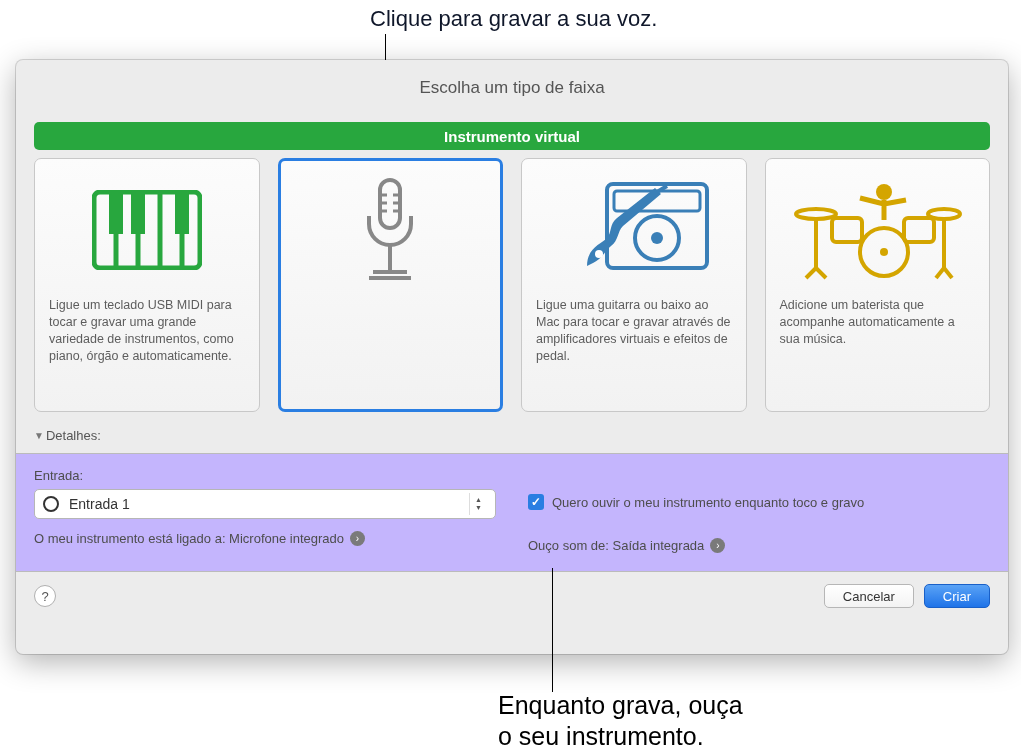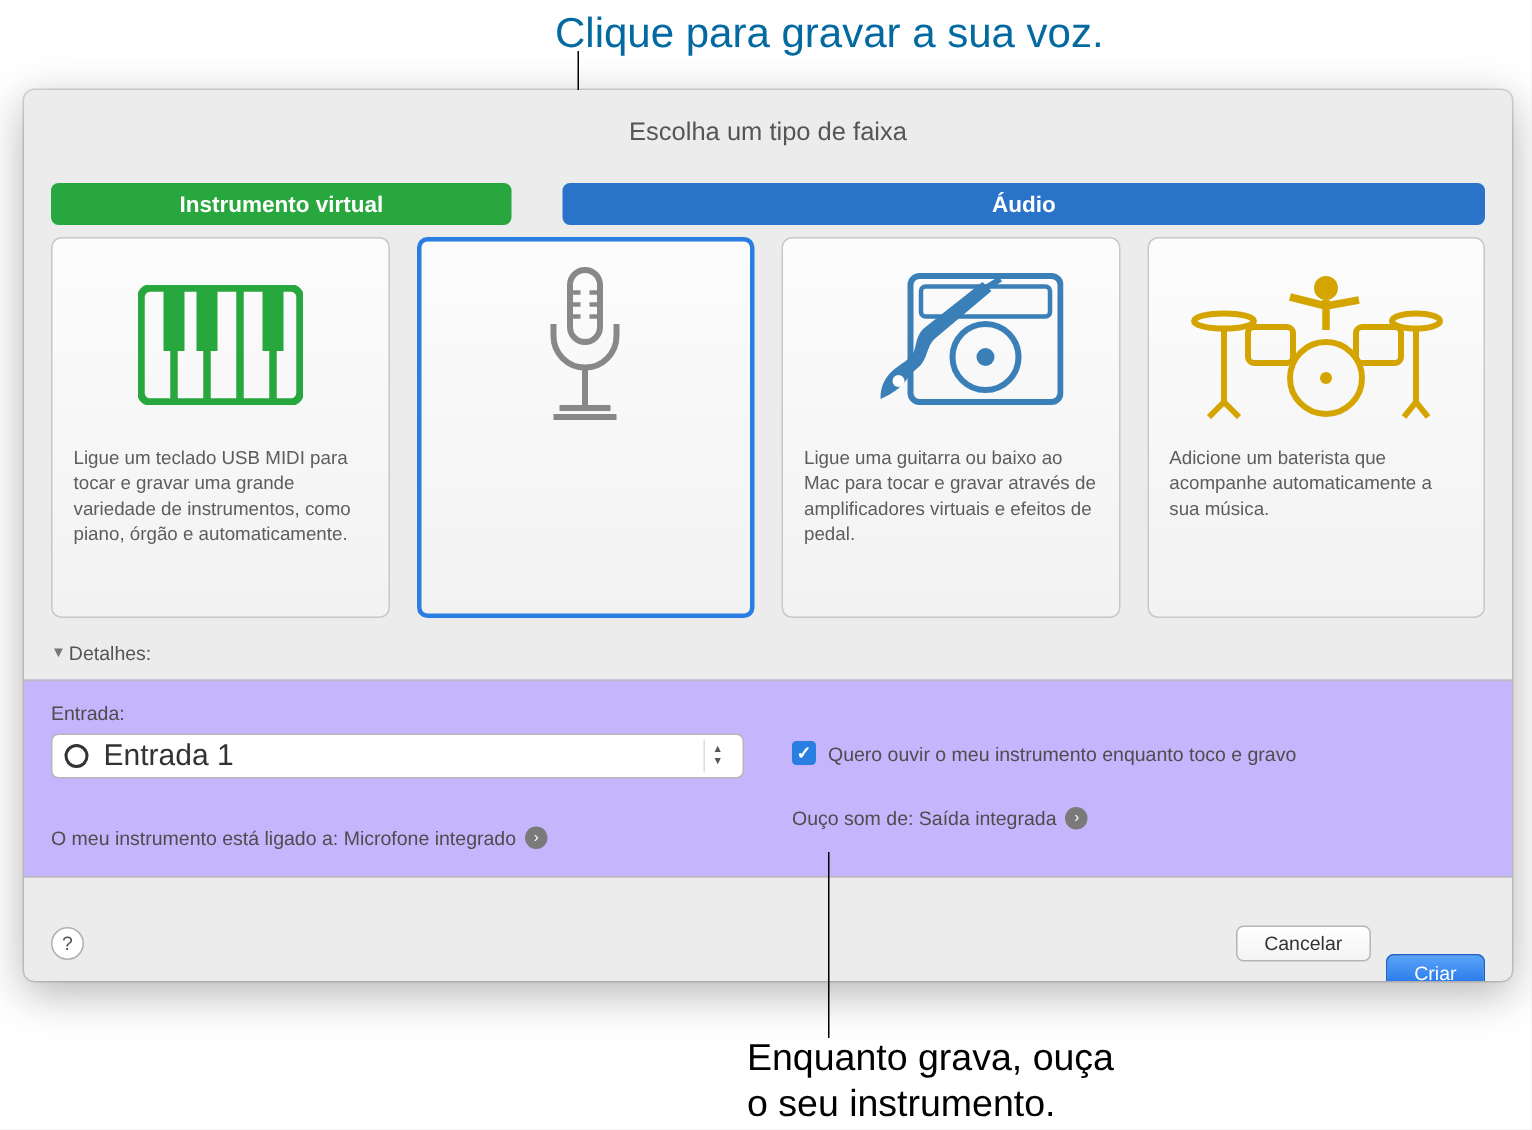--- a/index.html
+++ b/index.html
@@ -8,22 +8,22 @@
     background: #fff;
     width: 1021px;
     height: 753px;
     position: relative;
     overflow: hidden;
   }
   .annotation-top {
     position: absolute;
     top: 6px;
     left: 370px;
-    font-size: 28px;
-    color: #0369a1;
+    font-size: 22px;
+    color: #0f172a;
   }
   .callout-line-top {
     position: absolute;
     top: 34px;
     left: 385px;
     width: 1px;
     height: 142px;
     background: #000;
   }
   .dialog {
@@ -128,38 +128,38 @@
     padding: 0 8px;
     gap: 10px;
     position: relative;
   }
   .select-circle {
     width: 16px; height: 16px;
     border: 2px solid #333;
     border-radius: 50%;
   }
   .select-text {
-    font-size: 20px;
+    font-size: 14px;
     color: #333;
     flex: 1;
   }
   .select-arrows {
     width: 18px; height: 22px;
     background: #fff;
     border-left: 1px solid #ddd;
     display: flex;
     flex-direction: column;
     align-items: center;
     justify-content: center;
     font-size: 7px;
     color: #555;
     line-height: 8px;
   }
   .link-row {
-    margin-top: 32px;
+    margin-top: 12px;
     font-size: 13px;
     color: #4d4d4d;
     display: flex;
     align-items: center;
     gap: 6px;
   }
   .link-arrow {
     width: 15px; height: 15px;
     background: #7a7a7a;
     border-radius: 50%;
@@ -217,21 +217,20 @@
   }
   .btn-default {
     background: linear-gradient(#fff, #f3f3f3);
     border: 1px solid #b6b6b6;
     color: #333;
   }
   .btn-primary {
     background: linear-gradient(#5aa3f6, #1f73e8);
     border: 1px solid #1960c8;
     color: #fff;
-    margin-top: 39px;
   }
   .annotation-bottom {
     position: absolute;
     top: 690px;
     left: 498px;
     font-size: 25px;
     color: #000;
     line-height: 1.25;
   }
   .callout-line-bottom {
@@ -248,21 +247,20 @@
 
 <div class="annotation-top">Clique para gravar a sua voz.</div>
 <div class="callout-line-top"></div>
 
 <div class="dialog">
 
   <div class="dialog-title">Escolha um tipo de faixa</div>
 
   <div class="tabs-row">
     <div class="tab tab-green">Instrumento virtual</div>
-    <div class="tab tab-blue">Áudio</div>
   </div>
 
   <div class="cards-row">
 
     <div class="card">
       <div class="card-icon">
         <svg width="110" height="80" viewBox="0 0 110 80">
           <rect x="2" y="2" width="106" height="76" rx="6" fill="none" stroke="#28a73e" stroke-width="5"></rect>
           <line x1="24" y1="4" x2="24" y2="76" stroke="#28a73e" stroke-width="5"></line>
           <line x1="46" y1="4" x2="46" y2="76" stroke="#28a73e" stroke-width="5"></line>

